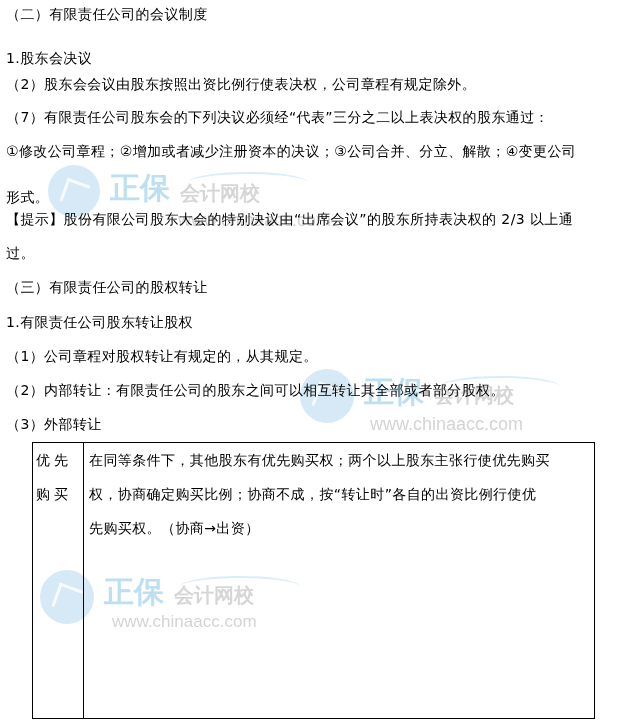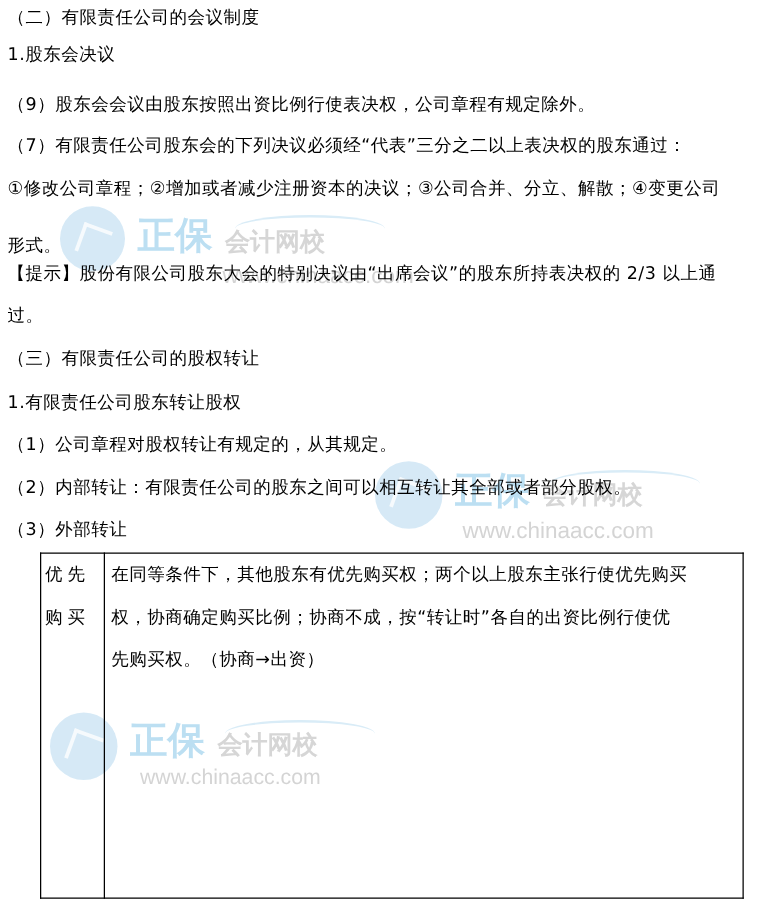--- a/index.html
+++ b/index.html
@@ -55,22 +55,22 @@
 <div class="wm" style="left:40px; top:568px; width:260px; height:80px;">
   <div class="circle" style="left:0; top:2px; width:54px; height:54px;"></div>
   <div class="arc" style="left:140px; top:8px; width:120px; height:20px;"></div>
   <div class="zb" style="left:64px; top:4px; font-size:30px;">正保</div>
   <div class="kj" style="left:134px; top:14px; font-size:20px;">会计网校</div>
   <div class="url" style="left:72px; top:44px; font-size:17px;">www.chinaacc.com</div>
 </div>
 
 <div class="text-layer">
   <div class="line" style="top:6px;">（二）有限责任公司的会议制度</div>
-  <div class="line" style="top:36px;">1.股东会决议</div>
-  <div class="line" style="top:76px;">（9）股东会会议由股东按照出资比例行使表决权，公司章程有规定除外。</div>
+  <div class="line" style="top:50px;">1.股东会决议</div>
+  <div class="line" style="top:76px;">（2）股东会会议由股东按照出资比例行使表决权，公司章程有规定除外。</div>
   <div class="line" style="top:109px;">（7）有限责任公司股东会的下列决议必须经“代表”三分之二以上表决权的股东通过：</div>
   <div class="line" style="top:143px;">①修改公司章程；②增加或者减少注册资本的决议；③公司合并、分立、解散；④变更公司</div>
   <div class="line" style="top:189px;">形式。</div>
   <div class="line" style="top:211px;">【提示】股份有限公司股东大会的特别决议由“出席会议”的股东所持表决权的 2/3 以上通</div>
   <div class="line" style="top:245px;">过。</div>
 
   <div class="line" style="top:279px;">（三）有限责任公司的股权转让</div>
   <div class="line" style="top:314px;">1.有限责任公司股东转让股权</div>
   <div class="line" style="top:348px;">（1）公司章程对股权转让有规定的，从其规定。</div>
   <div class="line" style="top:382px;">（2）内部转让：有限责任公司的股东之间可以相互转让其全部或者部分股权。</div>

